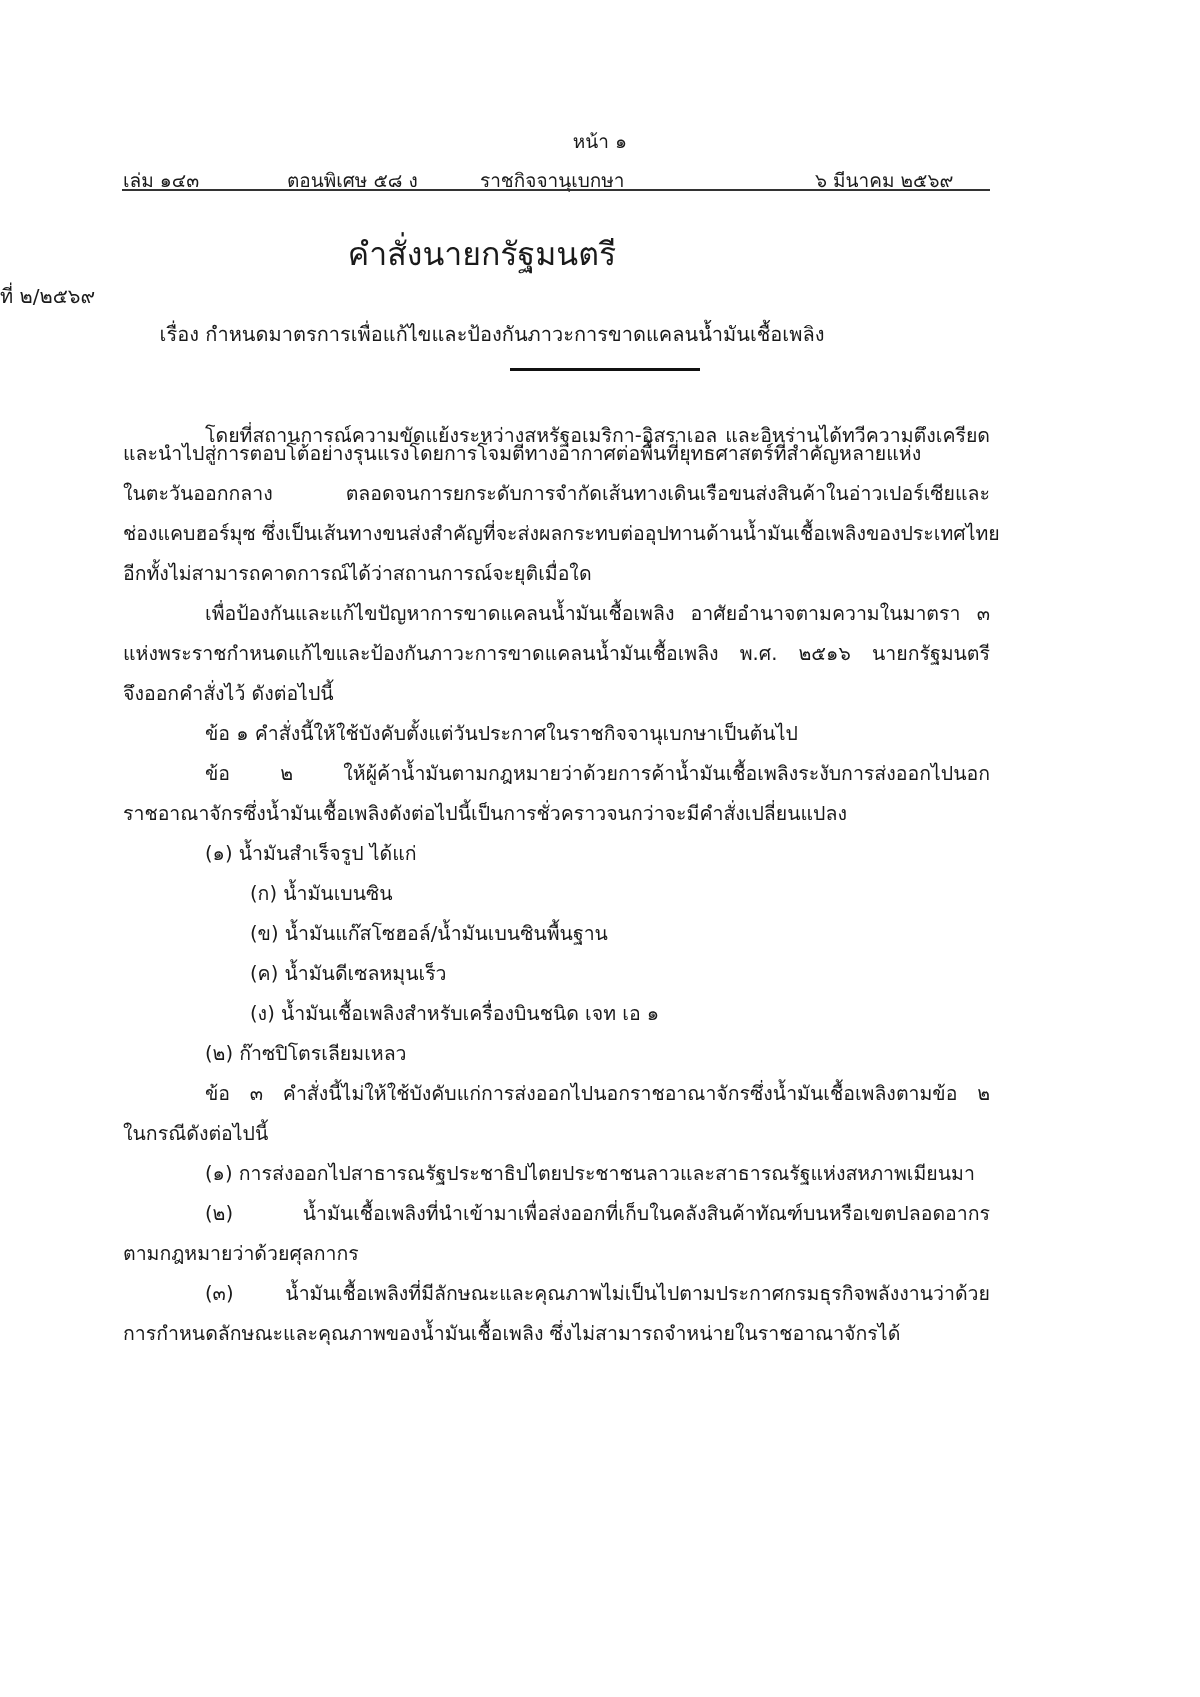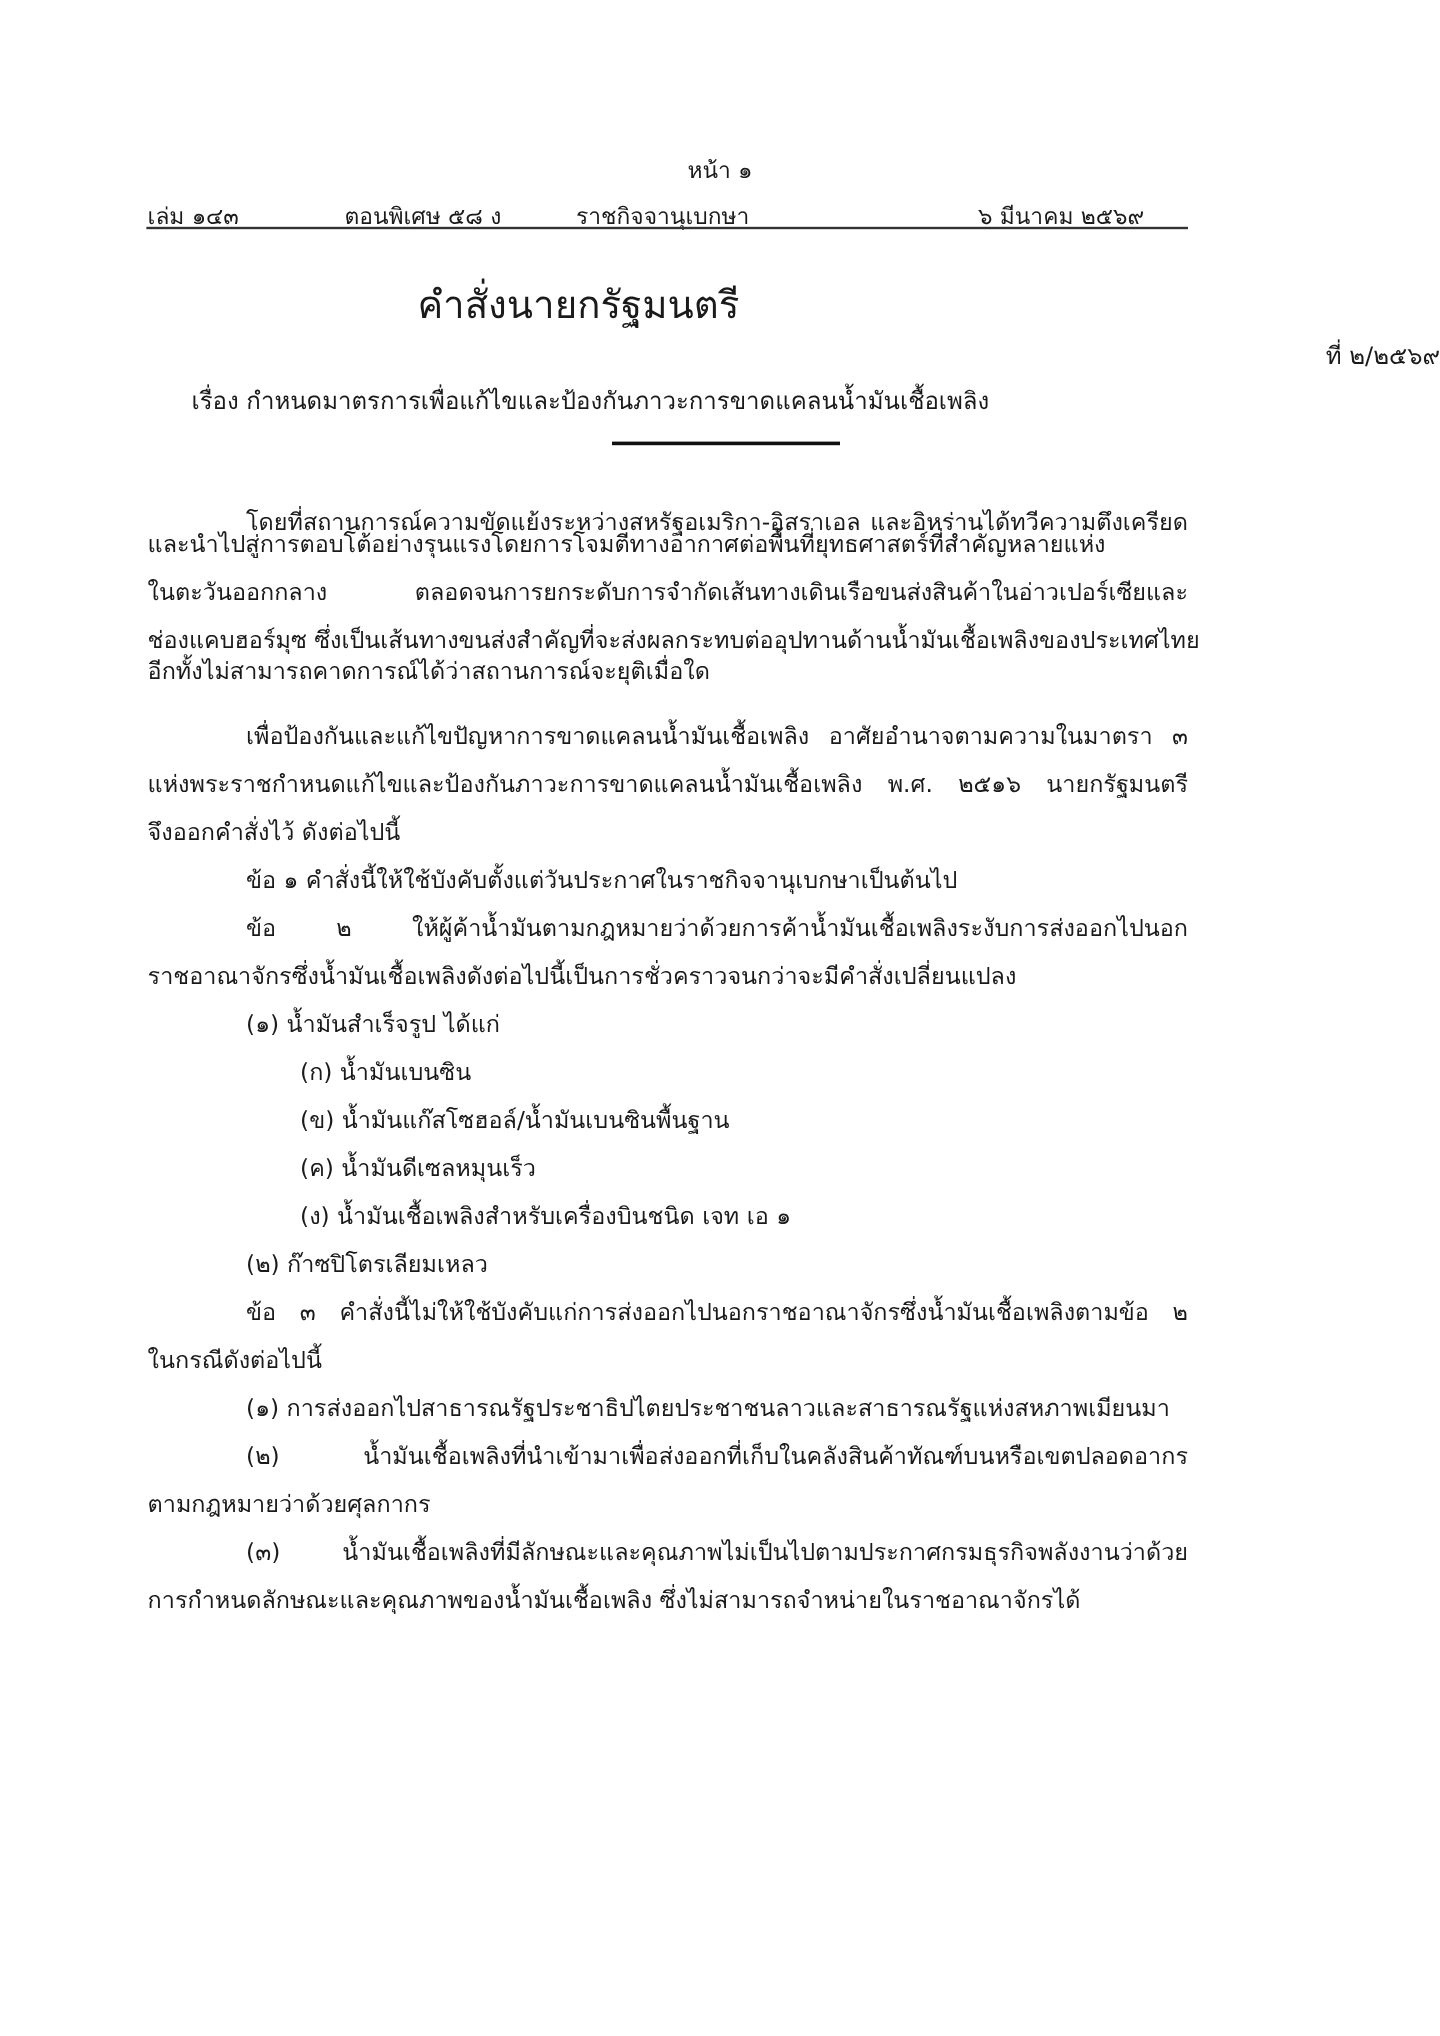--- a/index.html
+++ b/index.html
@@ -4,21 +4,21 @@
 <style>
   html, body { margin: 0; padding: 0; background: #ffffff; }
   body { width: 1200px; height: 1697px; position: relative; overflow: hidden;
          font-family: "DejaVu Sans", "Liberation Sans", sans-serif; color: #1a1a1a; }
   .page { position: absolute; left: 0; top: 0; width: 1200px; height: 1697px; background: #fff; }
   .abs { position: absolute; white-space: nowrap; }
   .hdr { font-size: 19px; top: 165px; }
   .page-num { top: 126px; left: 0; width: 1200px; text-align: center; font-size: 19px; }
   .rule-top { position: absolute; left: 122px; top: 189px; width: 868px; height: 2px; background: #333; }
   .title { top: 228px; left: 0; width: 964px; text-align: center; font-size: 32px; }
-  .order-no { top: 280px; left: 0; width: 1200px; text-align: right; font-size: 20px; }
+  .order-no { top: 280px; left: 0; width: 1200px; text-align: left; font-size: 20px; }
   .subject { top: 318px; left: 0; width: 984px; text-align: center; font-size: 20px; }
   .rule-short { position: absolute; left: 510px; top: 368px; width: 190px; height: 3px; background: #111; }
   .line { position: absolute; font-size: 19.5px; white-space: nowrap; }
   .justify { left: 123px; width: 867px; text-align: justify; text-align-last: justify; }
   .left { left: 123px; }
   .ind1 { left: 205px; }
   .ind2 { left: 250px; }
 </style>
 </head>
 <body>
@@ -35,21 +35,21 @@
 
   <div class="abs title">คำสั่งนายกรัฐมนตรี</div>
   <div class="abs order-no">ที่ ๒/๒๕๖๙</div>
   <div class="abs subject">เรื่อง  กำหนดมาตรการเพื่อแก้ไขและป้องกันภาวะการขาดแคลนน้ำมันเชื้อเพลิง</div>
   <div class="rule-short"></div>
 
   <div class="line" style="left:205px; width:785px; top:420px; text-align:justify; text-align-last:justify;">โดยที่สถานการณ์ความขัดแย้งระหว่างสหรัฐอเมริกา-อิสราเอล  และอิหร่านได้ทวีความตึงเครียด</div>
   <div class="line justify" style="top:438px;">และนำไปสู่การตอบโต้อย่างรุนแรงโดยการโจมตีทางอากาศต่อพื้นที่ยุทธศาสตร์ที่สำคัญหลายแห่ง</div>
   <div class="line justify" style="top:478px;">ในตะวันออกกลาง  ตลอดจนการยกระดับการจำกัดเส้นทางเดินเรือขนส่งสินค้าในอ่าวเปอร์เซียและ</div>
   <div class="line justify" style="top:518px;">ช่องแคบฮอร์มุซ  ซึ่งเป็นเส้นทางขนส่งสำคัญที่จะส่งผลกระทบต่ออุปทานด้านน้ำมันเชื้อเพลิงของประเทศไทย</div>
-  <div class="line left" style="top:544px;">อีกทั้งไม่สามารถคาดการณ์ได้ว่าสถานการณ์จะยุติเมื่อใด</div>
+  <div class="line left" style="top:558px;">อีกทั้งไม่สามารถคาดการณ์ได้ว่าสถานการณ์จะยุติเมื่อใด</div>
 
   <div class="line" style="left:205px; width:785px; top:598px; text-align:justify; text-align-last:justify;">เพื่อป้องกันและแก้ไขปัญหาการขาดแคลนน้ำมันเชื้อเพลิง  อาศัยอำนาจตามความในมาตรา  ๓</div>
   <div class="line justify" style="top:638px;">แห่งพระราชกำหนดแก้ไขและป้องกันภาวะการขาดแคลนน้ำมันเชื้อเพลิง  พ.ศ.  ๒๕๑๖  นายกรัฐมนตรี</div>
   <div class="line left" style="top:678px;">จึงออกคำสั่งไว้  ดังต่อไปนี้</div>
 
   <div class="line ind1" style="top:718px;">ข้อ   ๑   คำสั่งนี้ให้ใช้บังคับตั้งแต่วันประกาศในราชกิจจานุเบกษาเป็นต้นไป</div>
 
   <div class="line" style="left:205px; width:785px; top:758px; text-align:justify; text-align-last:justify;">ข้อ   ๒   ให้ผู้ค้าน้ำมันตามกฎหมายว่าด้วยการค้าน้ำมันเชื้อเพลิงระงับการส่งออกไปนอก</div>
   <div class="line left" style="top:798px;">ราชอาณาจักรซึ่งน้ำมันเชื้อเพลิงดังต่อไปนี้เป็นการชั่วคราวจนกว่าจะมีคำสั่งเปลี่ยนแปลง</div>
 

